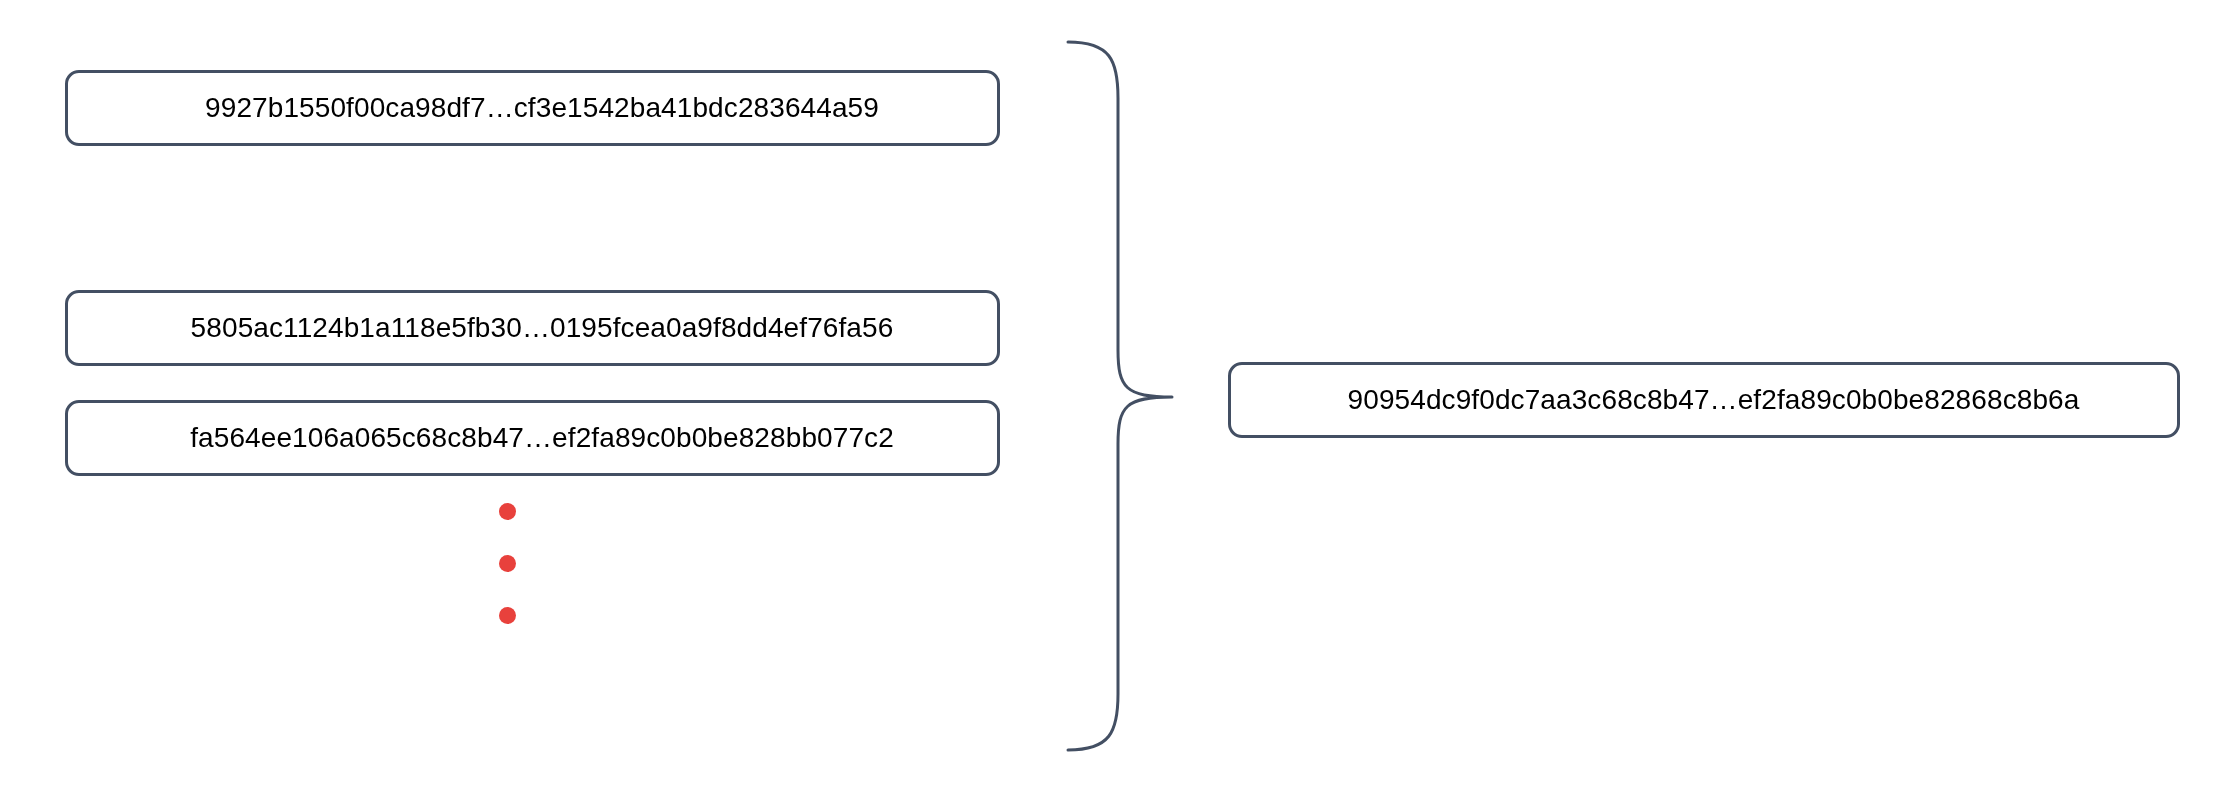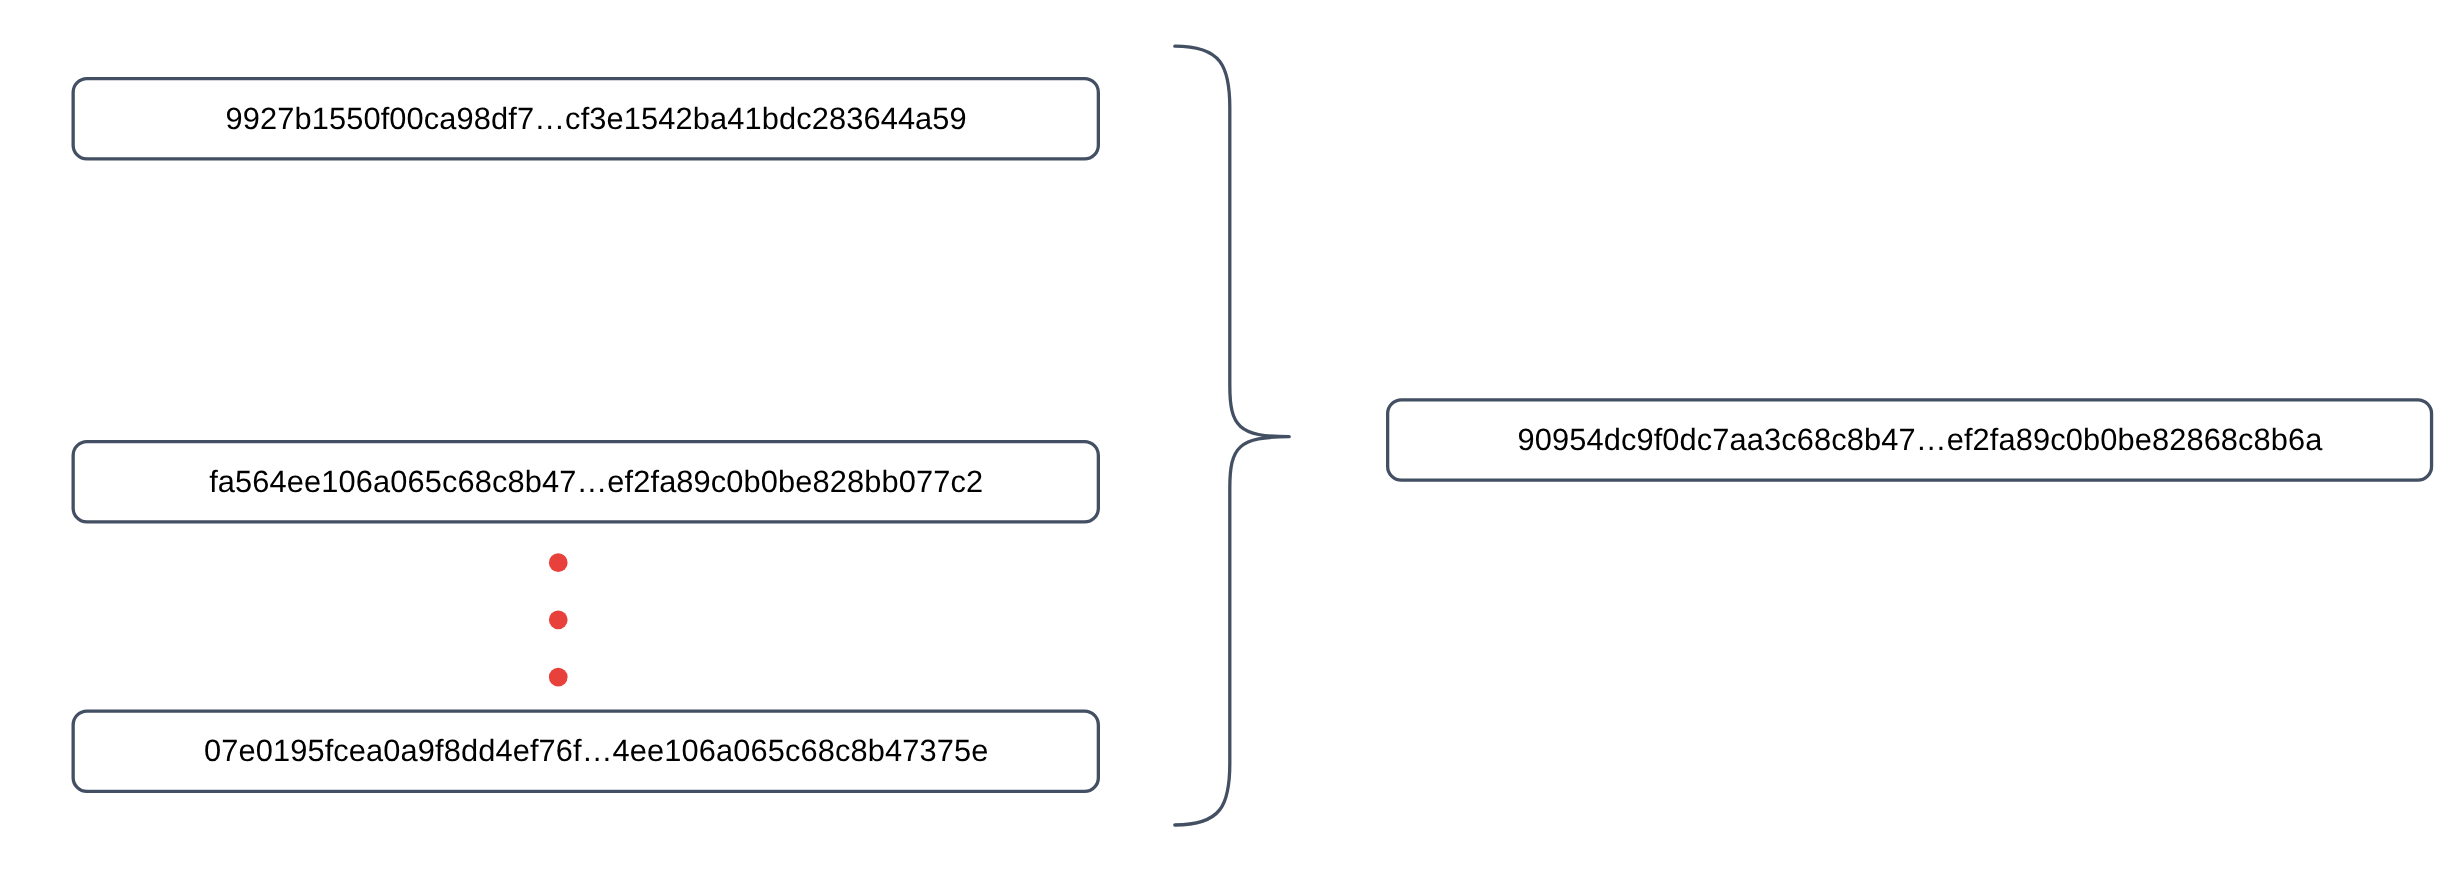--- a/index.html
+++ b/index.html
@@ -49,21 +49,21 @@
 
   
   .input-box  { left: 65px; width: 935px; }
   .input-box-0 { top: 70px; }
   .input-box-1 { top: 180px; }
   .input-box-2 { top: 290px; }
   .input-box-3 { top: 400px; justify-content: center; }
   .input-box-4 { top: 645px; }
 
   
-  .output-box { left: 1228px; top: 362px; width: 952px; margin-left: 32px; }
+  .output-box { left: 1228px; top: 362px; width: 952px; }
 
   
   .dots {
     position: absolute;
     left: 499px;
     top: 503px;
     width: 20px;
     height: 132px;
   }
   .dot {
@@ -99,34 +99,34 @@
 </head>
 <body>
 
 <div id="diagram">
 
   <div class="hash-box input-box input-box-0">
     <span class="hash-text">9927b1550f00ca98df7…cf3e1542ba41bdc283644a59</span>
   </div>
 
 
+  <div class="hash-box input-box input-box-2">
+    <span class="hash-text">5805ac1124b1a118e5fb30…0195fcea0a9f8dd4ef76fa56</span>
+  </div>
 
   <div class="hash-box input-box input-box-3">
     <span class="hash-text">fa564ee106a065c68c8b47…ef2fa89c0b0be828bb077c2</span>
   </div>
 
   <div class="dots">
     <span class="dot dot-0"></span>
     <span class="dot dot-1"></span>
     <span class="dot dot-2"></span>
   </div>
 
-  <div class="hash-box input-box input-box-4">
-    <span class="hash-text">07e0195fcea0a9f8dd4ef76f…4ee106a065c68c8b47375e</span>
-  </div>
 
   <svg class="brace" viewBox="0 0 150 752" width="150" height="752">
     <path d="M 18 22
              C 60 22, 68 40, 68 78
              L 68 330
              C 68 368, 76 377, 122 377
              C 76 377, 68 386, 68 424
              L 68 674
              C 68 712, 60 730, 18 730"></path>
   </svg>

